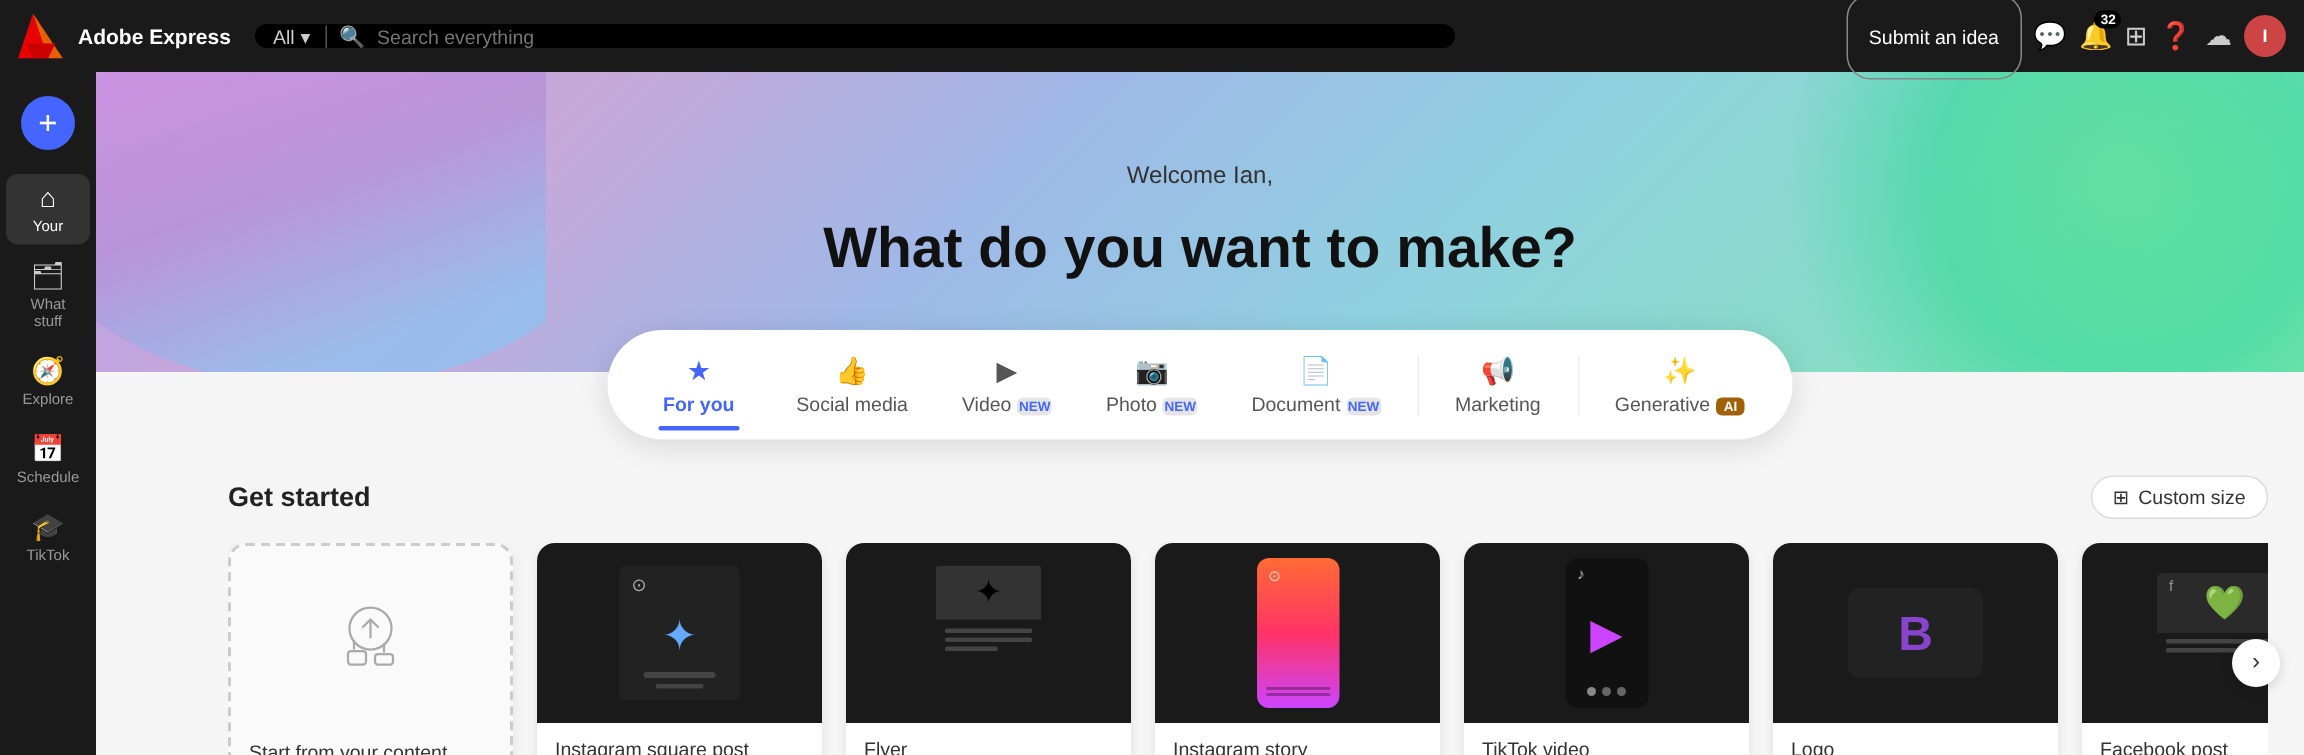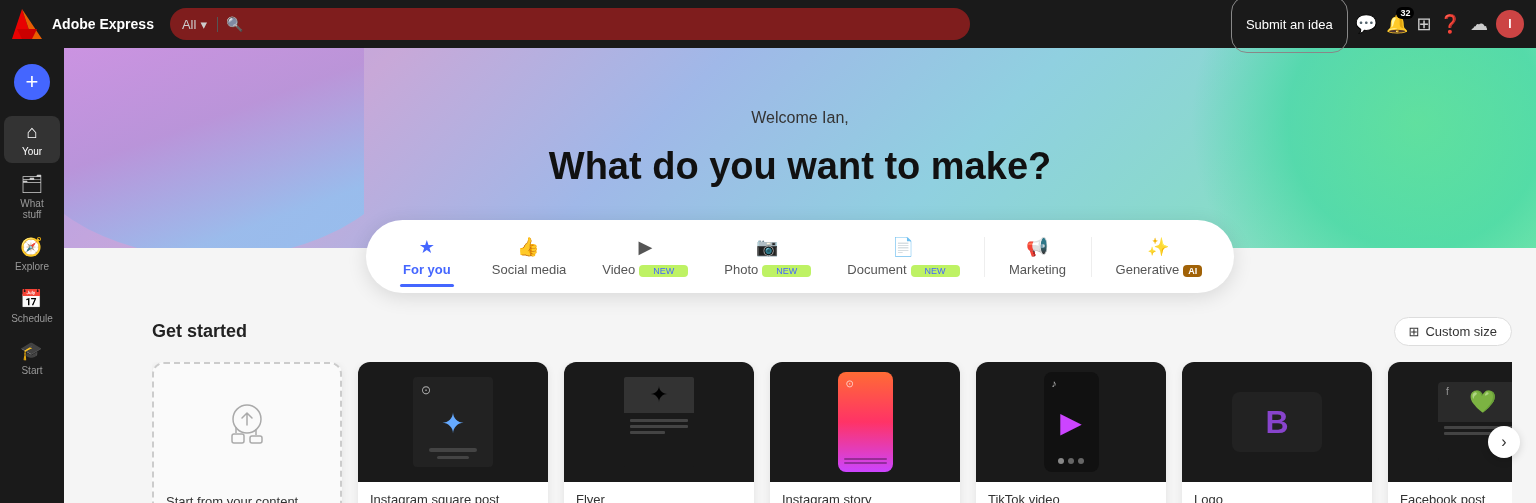--- a/index.html
+++ b/index.html
@@ -6,22 +6,22 @@
     body { font-family: 'Segoe UI', Arial, sans-serif; background: #f5f5f5; width: 1536px; height: 503px; overflow: hidden; }
 
     
     .topnav {
       position: fixed; top: 0; left: 0; right: 0; height: 48px;
       background: #1a1a1a; display: flex; align-items: center; z-index: 100; padding: 0 12px; gap: 10px;
     }
     .adobe-logo { width: 30px; height: 30px; flex-shrink: 0; }
     .app-name { color: #fff; font-size: 14px; font-weight: 600; margin-right: 6px; white-space: nowrap; }
     .search-container {
-      display: flex; align-items: center; background: #7f1d1d; border-radius: 20px;
-      flex: 1; max-width: 800px; height: 32px; padding: 0 12px; gap: 8px;
+      display: flex; align-items: center; background: #000000; border-radius: 20px;
+      flex: 1; max-width: 800px; height: 16px; padding: 0 12px; gap: 8px;
     }
     .search-filter {
       color: #ccc; font-size: 13px; display: flex; align-items: center; gap: 4px;
       border-right: 1px solid #555; padding-right: 10px; cursor: pointer;
     }
     .search-input {
       background: transparent; border: none; outline: none; color: #ccc; font-size: 13px; flex: 1;
     }
     .nav-actions { display: flex; align-items: center; gap: 8px; margin-left: auto; }
     .submit-idea-btn {
@@ -98,22 +98,22 @@
     }
     .tab-item.active .tab-label { color: #4466ff; font-weight: 600; }
     .tab-active-line {
       position: absolute; bottom: -2px; left: 50%; transform: translateX(-50%);
       width: 60%; height: 3px; background: #4466ff; border-radius: 2px;
     }
     .tab-icon { font-size: 18px; color: #555; }
     .tab-item.active .tab-icon { color: #4466ff; }
     .tab-label { font-size: 13px; color: #555; white-space: nowrap; }
     .tab-badge {
-      background: #bef264; color: #4466ff; font-size: 9px; font-weight: 400;
-      padding: 1px 14px; border-radius: 4px; margin-left: 4px; vertical-align: middle;
+      background: #e5e5e5; color: #4466ff; font-size: 9px; font-weight: 700;
+      padding: 1px 1px; border-radius: 4px; margin-left: 4px; vertical-align: middle;
     }
     .tab-badge-ai {
       background: #a16207; color: #fff; font-size: 9px; font-weight: 700;
       padding: 1px 5px; border-radius: 4px; margin-left: 4px; vertical-align: middle;
     }
     .tab-divider { width: 1px; height: 40px; background: #eee; margin: 0 4px; }
 
     
     .content-section { padding: 24px 24px 24px 88px; }
     .section-header { display: flex; justify-content: space-between; align-items: center; margin-bottom: 16px; }
@@ -216,20 +216,21 @@
     <polygon points="5,20 25,20 20,30 10,30" fill="#CC0000"></polygon>
   </svg>
   <span class="app-name">Adobe Express</span>
 
   <div class="search-container">
     <div class="search-filter">
       <span>All</span>
       <span>▾</span>
     </div>
     <span style="color:#aaa; font-size:14px;">🔍</span>
+    <input class="search-input" type="text" placeholder="Search everything" style="">
   </div>
 
   <div class="nav-actions">
     <button class="submit-idea-btn">Submit an idea</button>
 
     <div style="position:relative;">
       <span class="nav-icon">💬</span>
     </div>
 
     <div style="position:relative;">
@@ -265,21 +266,21 @@
     <span class="sidebar-item-label">Explore</span>
   </div>
 
   <div class="sidebar-item">
     <span class="sidebar-item-icon">📅</span>
     <span class="sidebar-item-label">Schedule</span>
   </div>
 
   <div class="sidebar-item">
     <span class="sidebar-item-icon">🎓</span>
-    <span class="sidebar-item-label">Start</span>
+    <span class="sidebar-item-label">TikTok</span>
   </div>
 </aside>
 
 <main class="main-content">
 
   <div class="hero">
     <div class="hero-decoration-left"></div>
     <div class="hero-decoration-right"></div>
     <div class="hero-text">
       <div class="hero-welcome">Welcome Ian,</div>

